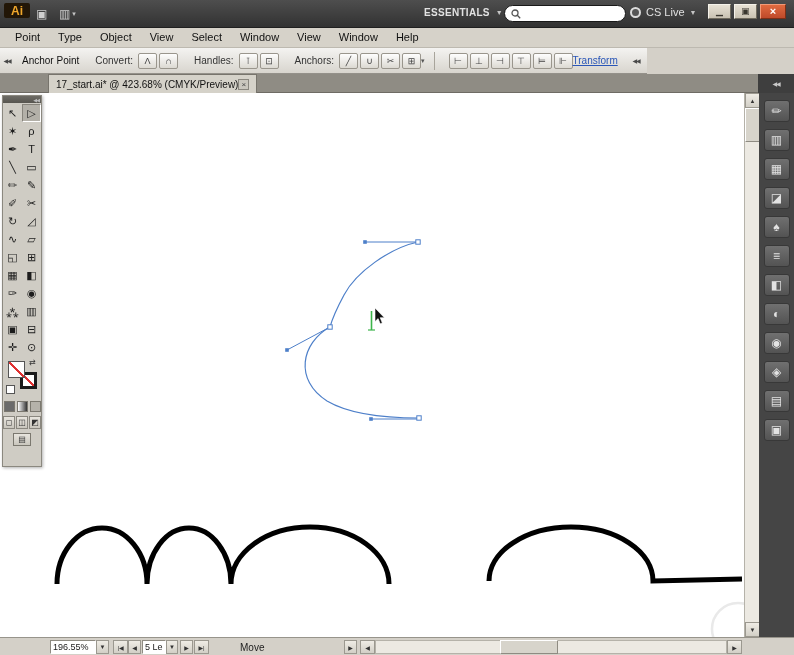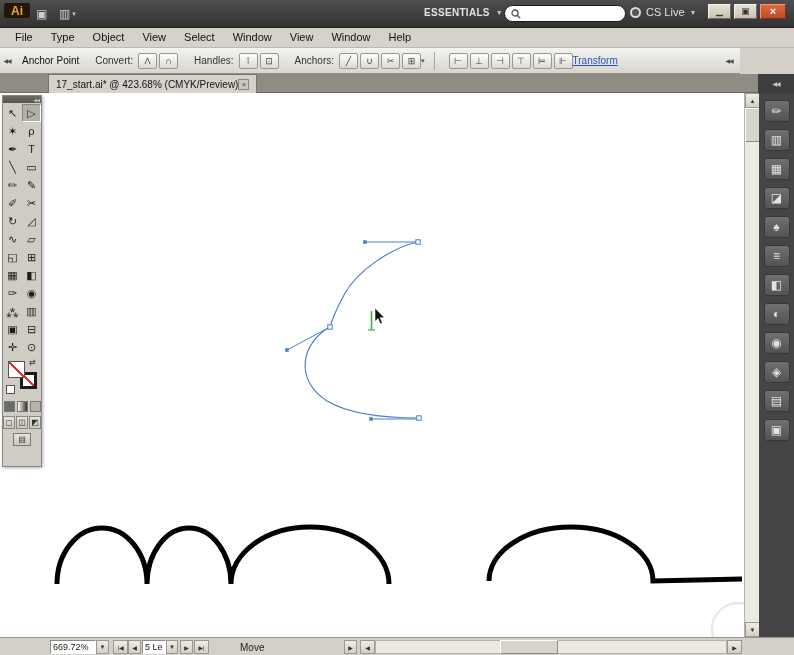--- a/index.html
+++ b/index.html
@@ -18,21 +18,21 @@
 .cs-circle{width:11px;height:11px;border:2px solid #dcdcdc;border-radius:50%;background:#565656}
 .window-controls{position:absolute;right:8px;top:4px;display:flex;gap:3px}
 .win-btn{width:23px;height:15px;border:1px solid;border-color:#f5f2ea #6f6a5d #6f6a5d #f5f2ea;background:linear-gradient(#e7e1d4,#c9c2b2);font-size:9px;line-height:12px;text-align:center;color:#3a372f}
 .win-btn.close{background:linear-gradient(#e06a3f,#bf4a2a);color:#fff;border-color:#f09a78 #7e2f16 #7e2f16 #f09a78;width:26px;font-weight:bold;font-size:11px}
 
 
 .menu-bar{position:absolute;left:0;top:28px;width:794px;height:20px;background:#d6d2c9;display:flex;align-items:center;padding-left:6px;border-bottom:1px solid #bdb9b0}
 .menu-item{padding:2px 9px 3px;color:#111;font-size:11px}
 
 
-.control-bar{position:absolute;left:0;top:48px;width:740px;height:26px;background:linear-gradient(#f4f3f1,#d8d5ce);border-bottom:1px solid #94918a;display:flex;align-items:center;font-size:10px;color:#222}
+.control-bar{position:absolute;left:0;top:48px;width:647px;height:26px;background:linear-gradient(#f4f3f1,#d8d5ce);border-bottom:1px solid #94918a;display:flex;align-items:center;font-size:10px;color:#222}
 .cb-chevron{width:14px;text-align:center;font-size:6px;color:#4a4a4a;letter-spacing:-1px}
 .cb-title{margin-left:8px;color:#111}
 .cb-label{margin-left:16px;color:#333}
 .btn-group{display:flex;gap:2px;margin-left:5px}
 .cb-btn{width:19px;height:16px;background:linear-gradient(#fefefe,#dcd9d2);border:1px solid #9a968d;border-radius:2px;font-size:9px;display:flex;align-items:center;justify-content:center;color:#444}
 .cb-sep{width:1px;height:18px;background:#a8a49b;margin:0 9px}
 .transform-link{color:#2a56b8;text-decoration:underline}
 .cb-right{margin-left:auto}
 
 
@@ -114,21 +114,21 @@
     <span class="caret-sm">▼</span>
   </div>
   <div class="window-controls">
     <div class="win-btn">▁</div>
     <div class="win-btn">▣</div>
     <div class="win-btn close">×</div>
   </div>
 </div>
 
 <div class="menu-bar">
-    <div class="menu-item">File</div>
+    <div class="menu-item">Point</div>
     <div class="menu-item">Type</div>
     <div class="menu-item">Object</div>
     <div class="menu-item">View</div>
     <div class="menu-item">Select</div>
     <div class="menu-item">Window</div>
     <div class="menu-item">View</div>
     <div class="menu-item">Window</div>
     <div class="menu-item">Help</div>
   </div>
 
@@ -269,21 +269,21 @@
       <div class="dock-icon">◧</div>
       <div class="dock-icon">◐</div>
       <div class="dock-icon">◉</div>
       <div class="dock-icon">◈</div>
       <div class="dock-icon">▤</div>
       <div class="dock-icon">▣</div>
     </div>
 </div>
 
 <div class="status-bar">
-  <div class="inset-box" style="left:50px;width:46px">669.72%</div>
+  <div class="inset-box" style="left:50px;width:46px">196.55%</div>
   <div class="mini3d" style="left:96px;width:13px">▼</div>
   <div class="mini3d" style="left:113px;width:15px">|◀</div>
   <div class="mini3d" style="left:128px;width:13px">◀</div>
   <div class="inset-box" style="left:142px;width:24px">5 Le</div>
   <div class="mini3d" style="left:166px;width:12px">▼</div>
   <div class="mini3d" style="left:180px;width:13px">▶</div>
   <div class="mini3d" style="left:194px;width:15px">▶|</div>
   <div class="status-label">Move</div>
   <div class="mini3d" style="left:344px;width:13px">▶</div>
   <div class="mini3d" style="left:360px;width:15px">◀</div>

